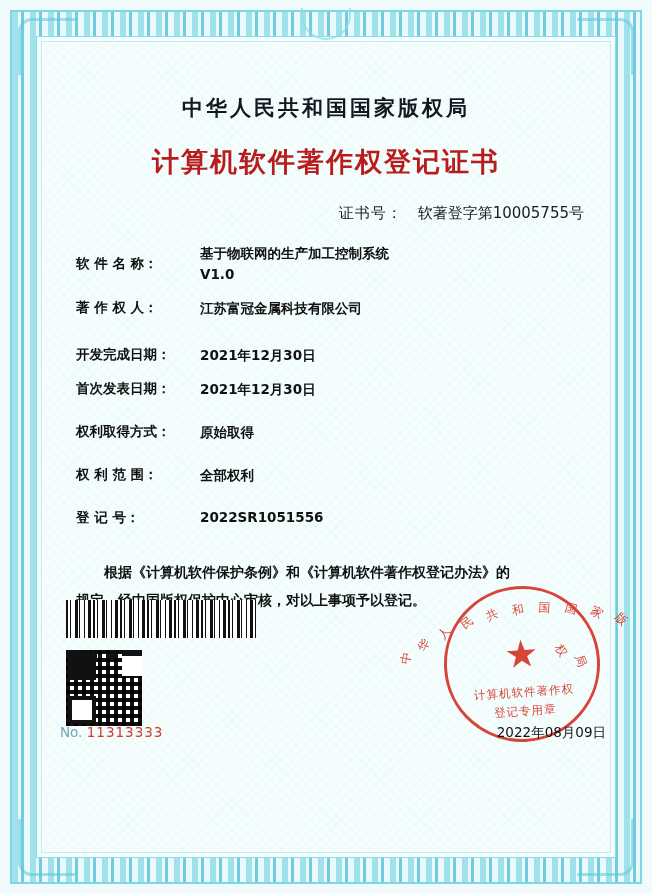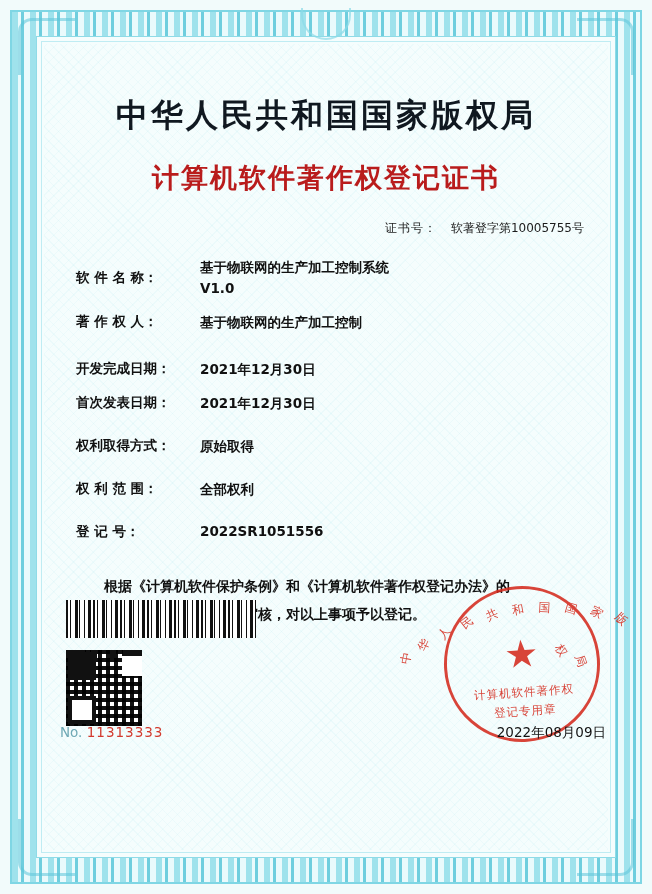--- a/index.html
+++ b/index.html
@@ -89,41 +89,41 @@
     width: 46px; height: 30px;
     border: 2px solid #8cdbe8;
     border-top: none;
     border-radius: 0 0 40px 40px;
     opacity: .7;
   }
 
   h1.title-main {
     margin: 44px 0 0 0;
     text-align: center;
-    font-size: 32px;
+    font-size: 21px;
     letter-spacing: 3px;
     font-weight: bold;
     color: #101820;
     font-family: "DejaVu Serif", "Liberation Serif", serif;
   }
   h2.title-sub {
     margin: 22px 0 0 0;
     text-align: center;
     font-size: 27px;
     letter-spacing: 2px;
     font-weight: bold;
     color: #b91c1c;
     font-family: "DejaVu Serif", "Liberation Serif", serif;
   }
 
   .cert-no-line {
     margin-top: 24px;
     text-align: right;
     padding-right: 18px;
-    font-size: 12px;
+    font-size: 15px;
     color: #1b1b1b;
     font-family: "DejaVu Sans", "Liberation Sans", sans-serif;
   }
   .cert-no-line .lbl { letter-spacing: 1px; }
   .cert-no-line .val { margin-left: 10px; }
 
   .rows {
     margin-top: 20px;
     padding-left: 26px;
   }
@@ -292,21 +292,21 @@
       <div class="row">
         <div class="label">软 件 名 称：</div>
         <div class="value">
           <span>基于物联网的生产加工控制系统</span>
           <span class="sub">V1.0</span>
         </div>
       </div>
 
       <div class="row spaced">
         <div class="label">著 作 权 人：</div>
-        <div class="value">基于物联网的生产加工控制</div>
+        <div class="value">江苏富冠金属科技有限公司</div>
       </div>
 
       <div class="row gap-top">
         <div class="label">开发完成日期：</div>
         <div class="value">2021年12月30日</div>
       </div>
 
       <div class="row spaced">
         <div class="label">首次发表日期：</div>
         <div class="value">2021年12月30日</div>

